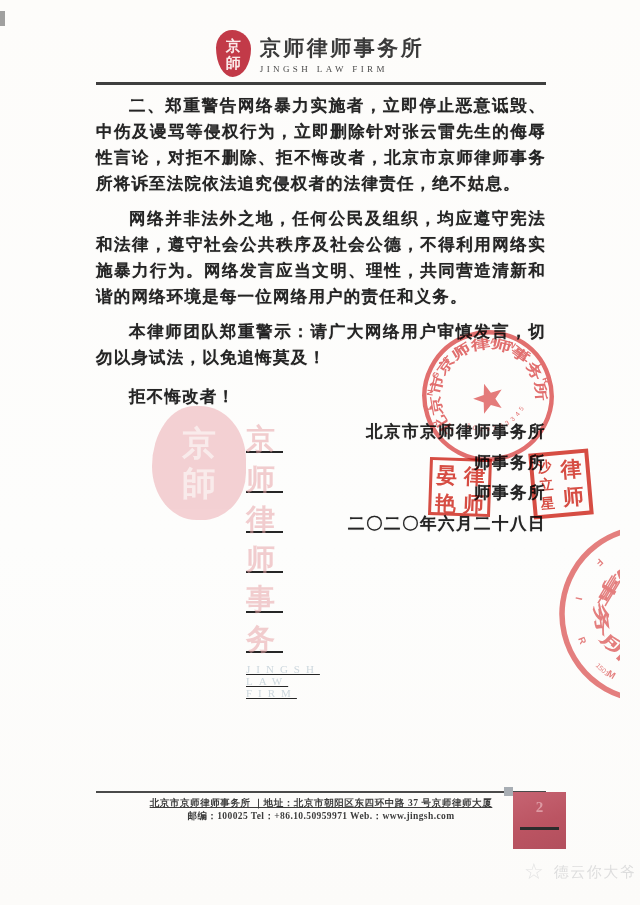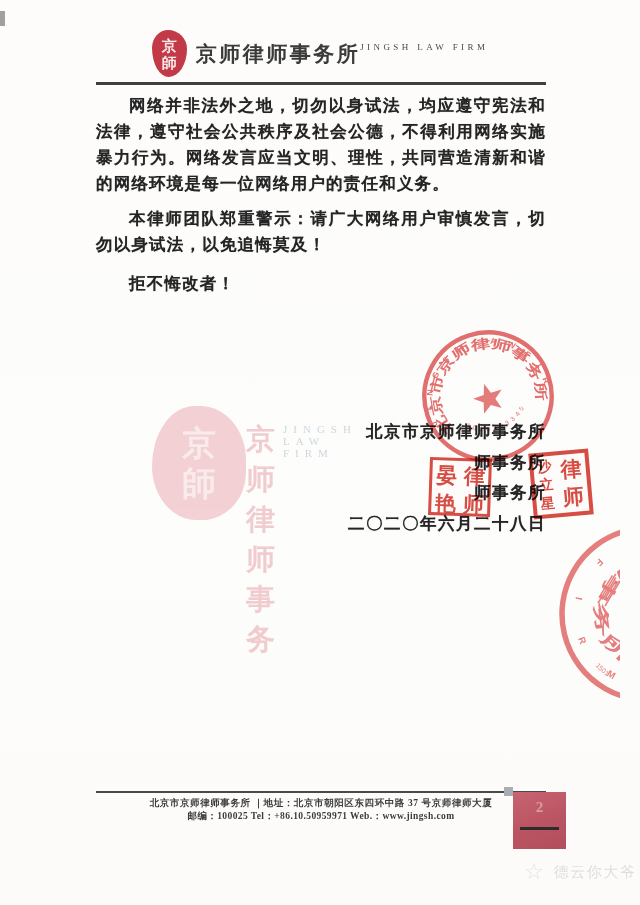--- a/index.html
+++ b/index.html
@@ -14,21 +14,21 @@
   
   .header{position:absolute;top:30px;left:0;width:100%;display:flex;justify-content:center;}
   .logo{display:flex;align-items:center;gap:9px;}
   .logo-seal{
     width:35px;height:47px;background:#c23a48;color:#fbeaea;
     border-radius:46% 54% 52% 48% / 38% 40% 60% 62%;
     display:flex;flex-direction:column;align-items:center;justify-content:center;
     font-family:"Liberation Sans","DejaVu Sans",sans-serif;font-weight:bold;
     font-size:15px;line-height:17px;
   }
-  .logo-text{display:flex;flex-direction:row;justify-content:space-between;}
+  .logo-text{display:flex;flex-direction:column;justify-content:space-between;}
   .logo-cn{font-size:21px;font-weight:bold;letter-spacing:2.5px;color:#3a3a3a;}
   .logo-en{font-size:9px;letter-spacing:3.4px;color:#4a4a4a;margin-top:2px;font-family:"Liberation Serif",serif;}
   .rule{position:absolute;left:96px;top:82px;width:450px;height:2.5px;background:#3f3f3f;}
 
   
   .doc-body{position:absolute;left:96px;top:93px;width:450px;z-index:2;}
   .doc-body p{
     margin:0 0 9px 0;text-indent:2em;font-size:16.5px;line-height:26px;
     letter-spacing:1.2px;text-align:justify;font-weight:600;color:#242424;
     text-shadow:0 0 .7px rgba(40,40,40,.55);
@@ -45,21 +45,21 @@
   
   .ghost{position:absolute;z-index:1;}
   .ghost-seal{
     left:152px;top:406px;width:94px;height:114px;position:absolute;
     background:#f2c9cc;opacity:.85;
     border-radius:48% 52% 50% 50% / 56% 50% 44% 50%;
     display:flex;flex-direction:column;align-items:center;justify-content:center;
     font-family:"Liberation Sans",sans-serif;font-weight:bold;
     font-size:34px;line-height:40px;color:#f9e9e9;
   }
-  .ghost-text{position:absolute;left:246px;top:420px;display:flex;}
+  .ghost-text{position:absolute;left:246px;top:420px;display:flex;flex-direction:column;text-decoration:underline;}
   .ghost-cn{font-size:29px;font-weight:bold;letter-spacing:8px;color:rgba(232,164,168,.55);}
   .ghost-en{font-size:11px;letter-spacing:6px;color:rgba(158,180,194,.5);margin-top:3px;font-family:"Liberation Serif",serif;}
 
   
   .round-seal{position:absolute;left:419px;top:327px;width:138px;height:138px;z-index:3;
     transform:rotate(-18deg);mix-blend-mode:multiply;opacity:.88;}
   
   .partial-wrap{position:absolute;left:548px;top:514px;width:72px;height:198px;overflow:hidden;z-index:3;
     mix-blend-mode:multiply;opacity:.8;}
   .partial-wrap svg{position:absolute;left:0;top:0;}
@@ -71,21 +71,21 @@
     mix-blend-mode:multiply;opacity:.9;background:rgba(255,245,245,.05);}
   .stamp .col{display:flex;flex-direction:column;justify-content:space-around;align-items:center;padding:1px 0;}
   .stamp-yanyan{left:429px;top:458px;width:56px;height:52px;transform:rotate(2deg);font-size:21px;}
   .stamp-shalixing{left:531px;top:451px;width:52px;height:58px;transform:rotate(-5deg);border-width:4px;}
   .stamp-shalixing .col-l{font-size:14px;line-height:15px;}
   .stamp-shalixing .col-r{font-size:21px;line-height:24px;}
 
   
   .footer-rule{position:absolute;left:96px;top:791px;width:450px;height:2px;background:#4a4a4a;}
   .footer{position:absolute;left:96px;top:797px;width:450px;text-align:center;color:#3c3c3c;z-index:2;}
-  .footer .l1{font-size:9.5px;font-weight:bold;letter-spacing:.6px;line-height:13px;}
+  .footer .l1{font-size:9.5px;font-weight:bold;letter-spacing:.6px;line-height:13px;text-decoration:underline;}
   .footer .l2{font-size:9.5px;font-weight:bold;letter-spacing:.4px;line-height:13px;}
 
   
   .page-block{position:absolute;left:513px;top:792px;width:53px;height:57px;z-index:5;
     background:linear-gradient(160deg,#c66472 0%,#bb5462 55%,#b24f5d 100%);}
   .page-block .num{position:absolute;left:0;top:7px;width:100%;text-align:center;
     font-size:15px;font-weight:bold;color:#dd9aa3;font-family:"Liberation Serif",serif;}
   .page-block .bar{position:absolute;left:7px;top:35px;width:39px;height:2.5px;background:#2c2c2c;}
   .gray-tab{position:absolute;left:504px;top:787px;width:9px;height:9px;background:#a8aeb4;z-index:4;}
 
@@ -121,21 +121,22 @@
       <span>京</span>
       <span>師</span>
     </div>
     <div class="ghost-text">
       <span class="ghost-cn">京师律师事务</span>
       <span class="ghost-en">JINGSH LAW FIRM</span>
     </div>
   </div>
 
   <div class="doc-body">
-    <p>网络并非法外之地，切勿以身试法，均应遵守宪法和法律，遵守社会公共秩序及社会公德，不得利用网络实施暴力行为。网络发言应当文明、理性，共同营造清新和谐的网络环境是每一位网络用户的责任和义务。</p>
+    <p>二、郑重警告网络暴力实施者，立即停止恶意诋毁、中伤及谩骂等侵权行为，立即删除针对张云雷先生的侮辱性言论，对拒不删除、拒不悔改者，北京市京师律师事务所将诉至法院依法追究侵权者的法律责任，绝不姑息。</p>
+    <p>网络并非法外之地，任何公民及组织，均应遵守宪法和法律，遵守社会公共秩序及社会公德，不得利用网络实施暴力行为。网络发言应当文明、理性，共同营造清新和谐的网络环境是每一位网络用户的责任和义务。</p>
     <p>本律师团队郑重警示：请广大网络用户审慎发言，切勿以身试法，以免追悔莫及！</p>
     <p class="last">拒不悔改者！</p>
   </div>
 
   <div class="signature">
     <div>北京市京师律师事务所</div>
     <div>师事务所</div>
     <div>师事务所</div>
     <div>二〇二〇年六月二十八日</div>
   </div>

